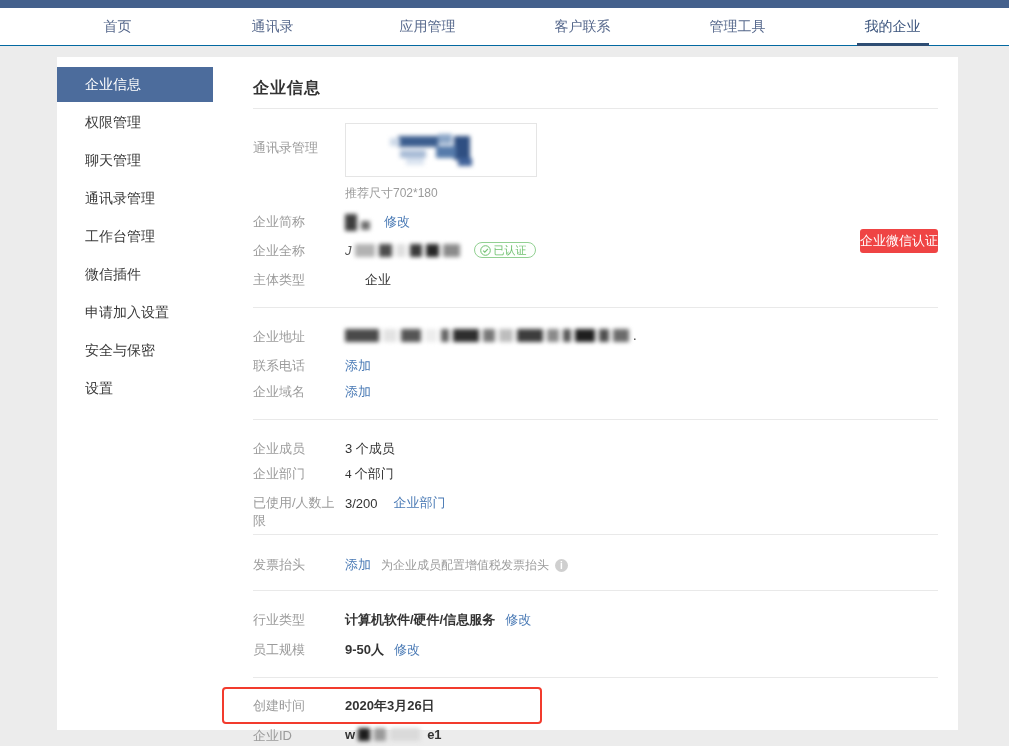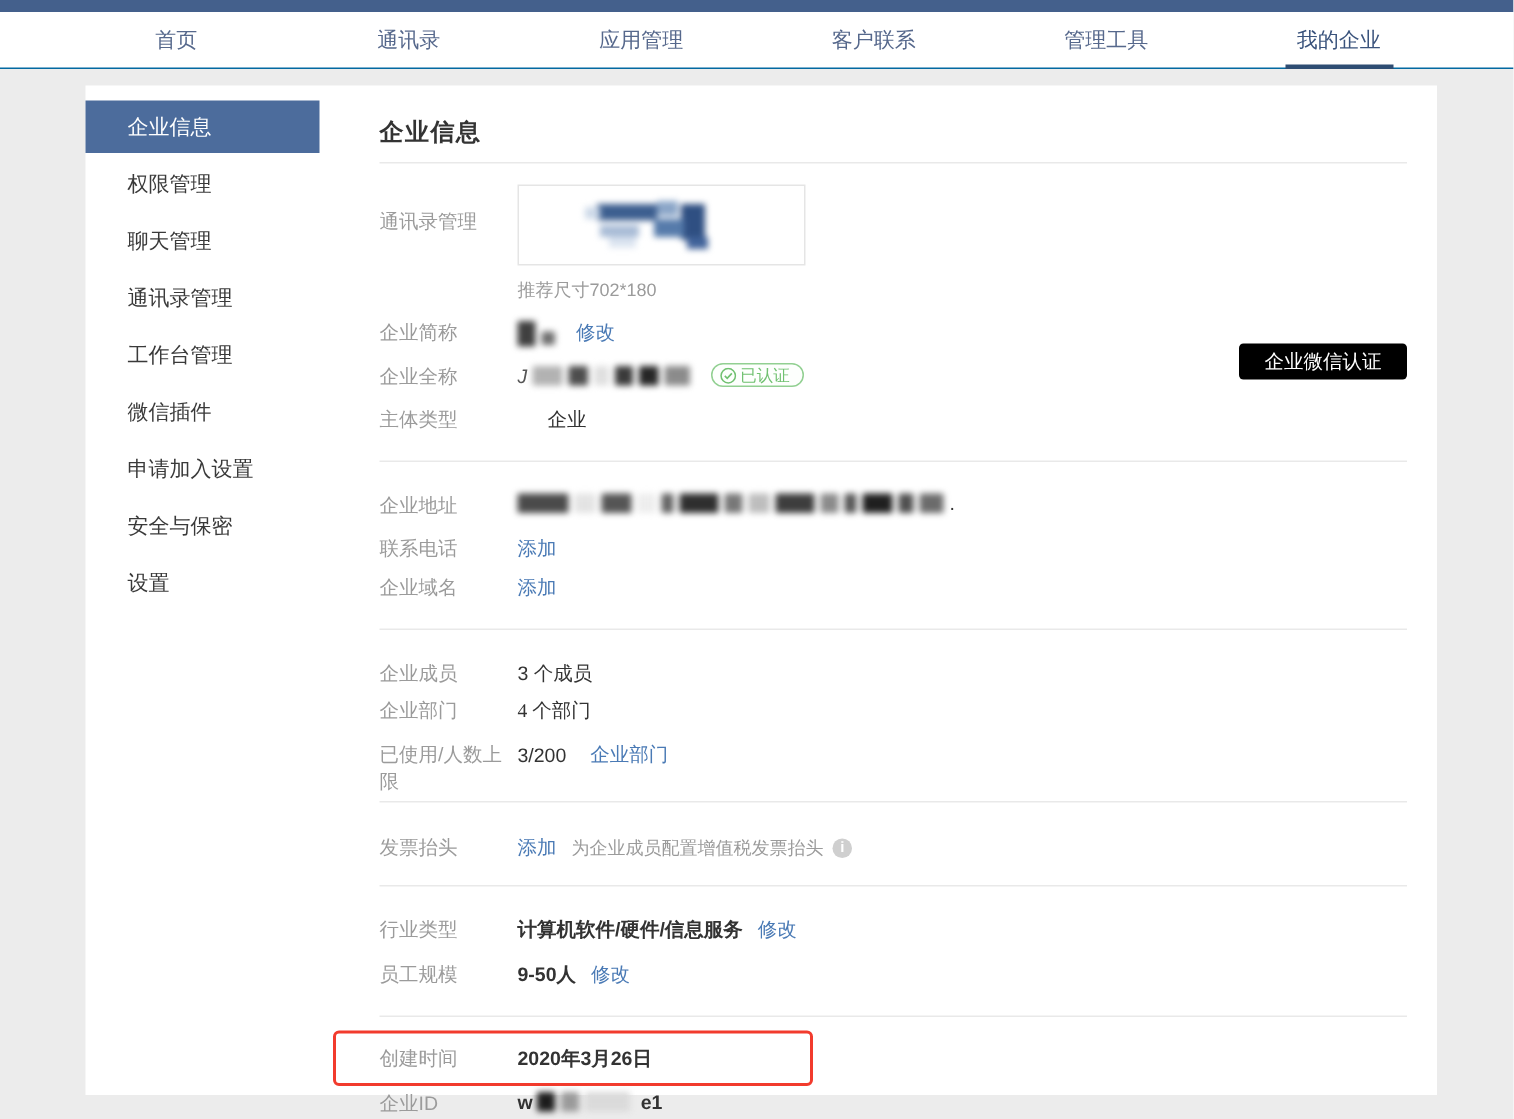--- a/index.html
+++ b/index.html
@@ -77,22 +77,22 @@
   .badge svg { margin-right:3px; }
   
   .info-icon {
     display:inline-block; width:13px; height:13px; border-radius:50%;
     background:#cfcfcf; color:#fff; font-size:10px; line-height:13px;
     text-align:center; margin-left:6px; font-weight:bold;
   }
   .hint-text { font-size:12px; color:#9b9b9b; margin-left:10px; }
   
   .verify-btn {
-    position:absolute; right:20px; top:172px; height:24px; padding:0 17px;
-    background:#000000; color:#fff; font-size:13px; border:none; border-radius:3px;
+    position:absolute; right:20px; top:172px; height:24px; padding:0 0;
+    background:#ef4444; color:#fff; font-size:13px; border:none; border-radius:3px;
     cursor:pointer; font-family:inherit;
   }
   
   .anno-box {
     position:absolute; left:165px; top:630px; width:320px; height:37px;
     border:2px solid #f23b2d; border-radius:4px; pointer-events:none;
   }
   .prefix-char { color:#555; font-style:italic; margin-right:3px; }
   .mono13 { font-size:13px; color:#333; }
 </style>

